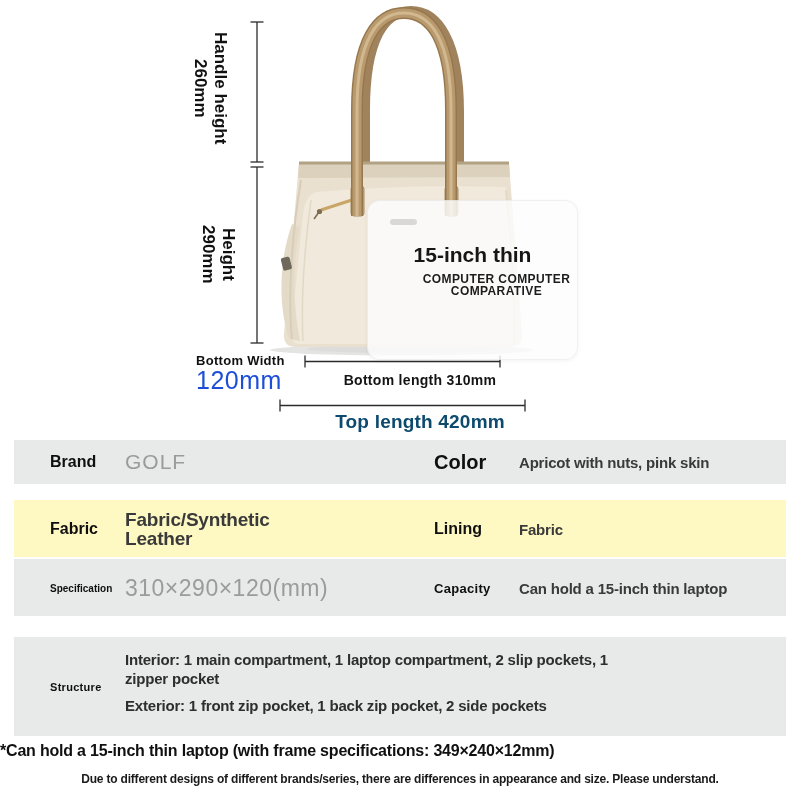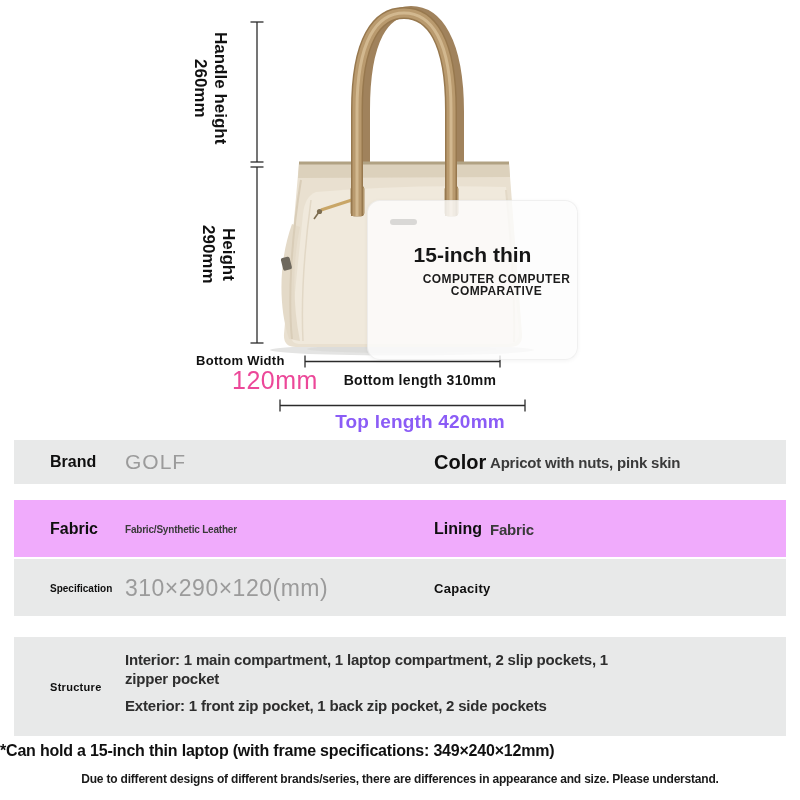--- a/index.html
+++ b/index.html
@@ -15,64 +15,64 @@
 
   .vlabel{
     writing-mode:vertical-rl;text-orientation:mixed;
     font-weight:700;font-size:17px;color:#111;text-align:center;
     display:flex;align-items:center;justify-content:center;
   }
   #dim-handle-height{left:198px;top:12px;width:24px;height:152px;}
   #dim-height{left:206px;top:197px;width:24px;height:114px;}
 
   #bottom-width-label{left:196px;top:353px;font-size:13px;font-weight:700;letter-spacing:.3px;color:#111;}
-  #bottom-width-value{left:196px;top:366px;font-size:25px;font-weight:400;color:#ec4899;letter-spacing:.5px;margin-left:36px;}
+  #bottom-width-value{left:196px;top:366px;font-size:25px;font-weight:400;color:#1d4ed8;letter-spacing:.5px;}
   #bottom-length-label{left:310px;top:372px;width:220px;text-align:center;font-size:14px;font-weight:700;letter-spacing:.3px;color:#141414;}
-  #top-length-label{left:300px;top:411px;width:240px;text-align:center;font-size:19px;font-weight:700;letter-spacing:.2px;color:#8b5cf6;}
+  #top-length-label{left:300px;top:411px;width:240px;text-align:center;font-size:19px;font-weight:700;letter-spacing:.2px;color:#0c4a6e;}
 
   
   #laptop-card{
     left:367px;top:200px;width:211px;height:160px;
     background:rgba(252,252,253,0.82);
     border:1px solid rgba(0,0,0,0.05);
     border-radius:13px;box-sizing:border-box;
     box-shadow:0 1px 4px rgba(0,0,0,0.05);
   }
   #card-logo-mark{left:22px;top:18px;width:27px;height:6px;border-radius:3px;background:#d9d8d6;}
   #card-title{left:0;right:0;top:42px;text-align:center;font-size:21px;font-weight:700;color:#161616;}
   .card-sub{left:48px;right:0;text-align:center;font-size:12px;font-weight:700;letter-spacing:.4px;color:#1c1c1c;}
   #card-sub1{top:71px;}
   #card-sub2{top:83px;text-align:center;}
 
   
   .spec-row{left:14px;width:772px;}
   .row-gray{background:#e8e9e9;}
-  .row-white{background:#f0abfc;}
+  .row-white{background:#fef9c3;}
   #row-brand{top:440px;height:44px;}
   #row-fabric{top:500px;height:57px;}
   #row-spec{top:559px;height:57px;}
   #row-structure{top:637px;height:99px;}
 
   .cell{position:absolute;top:50%;transform:translateY(-50%);}
   .lab{font-weight:700;color:#0f0f0f;}
   .val-muted{color:#9b9b9b;font-weight:400;}
   .val-bold{color:#3a3a3a;font-weight:700;letter-spacing:-.2px;line-height:19px;}
 
   .c-label1{left:36px;}
   .c-value1{left:111px;}
   .c-label2{left:420px;}
-  .c-value2{left:476px;}
+  .c-value2{left:505px;}
 
   #brand-label{font-size:16px;}
   #brand-value{font-size:21px;letter-spacing:1px;}
   #color-label{font-size:20px;}
   #color-value{font-size:15px;width:200px;}
 
   #fabric-label{font-size:16px;}
-  #fabric-value{font-size:10px;width:150px;}
+  #fabric-value{font-size:19px;width:150px;}
   #lining-label{font-size:16px;}
   #lining-value{font-size:15px;}
 
   #specification-label{font-size:10px;}
   #specification-value{font-size:23px;letter-spacing:.5px;}
   #capacity-label{font-size:13px;letter-spacing:.3px;}
   #capacity-value{font-size:15px;width:270px;}
 
   #structure-label{font-size:11px;letter-spacing:.3px;}
   #structure-content{left:111px;top:13px;width:500px;transform:none;}
@@ -173,20 +173,21 @@
   <span id="fabric-label" class="cell c-label1 lab">Fabric</span>
   <span id="fabric-value" class="cell c-value1 val-bold">Fabric/Synthetic Leather</span>
   <span id="lining-label" class="cell c-label2 lab">Lining</span>
   <span id="lining-value" class="cell c-value2 val-bold">Fabric</span>
 </div>
 
 <div id="row-spec" class="abs spec-row row-gray">
   <span id="specification-label" class="cell c-label1 lab">Specification</span>
   <span id="specification-value" class="cell c-value1 val-muted">310×290×120(mm)</span>
   <span id="capacity-label" class="cell c-label2 lab">Capacity</span>
+  <span id="capacity-value" class="cell c-value2 val-bold">Can hold a 15-inch thin laptop</span>
 </div>
 
 <div id="row-structure" class="abs spec-row row-gray">
   <span id="structure-label" class="cell c-label1 lab">Structure</span>
   <div id="structure-content" class="cell">
     <p id="structure-interior">Interior: 1 main compartment, 1 laptop compartment, 2 slip pockets, 1 zipper pocket</p>
     <p id="structure-exterior">Exterior: 1 front zip pocket, 1 back zip pocket, 2 side pockets</p>
   </div>
 </div>
 

